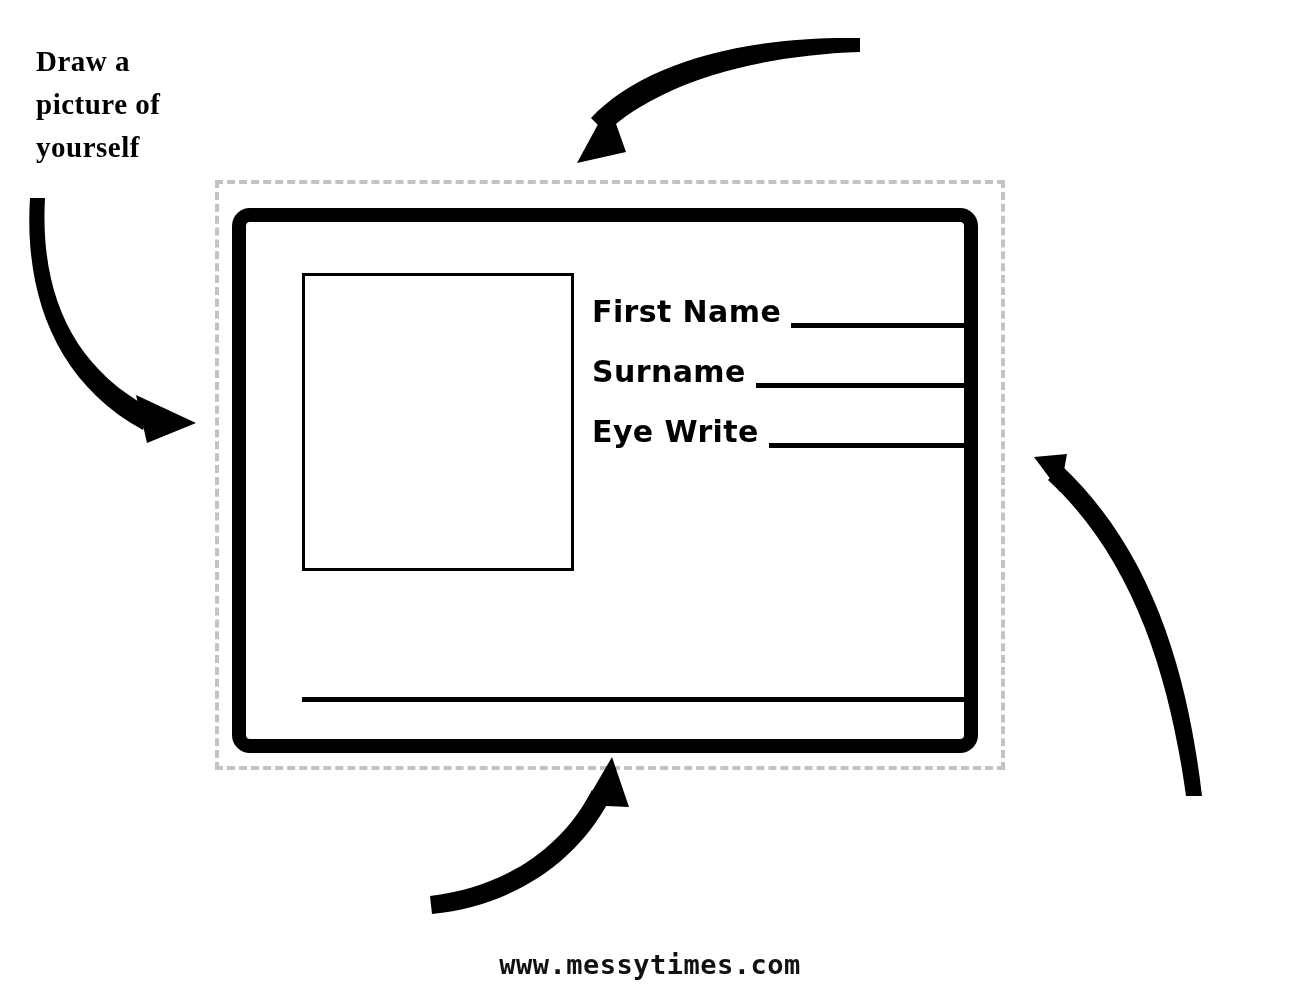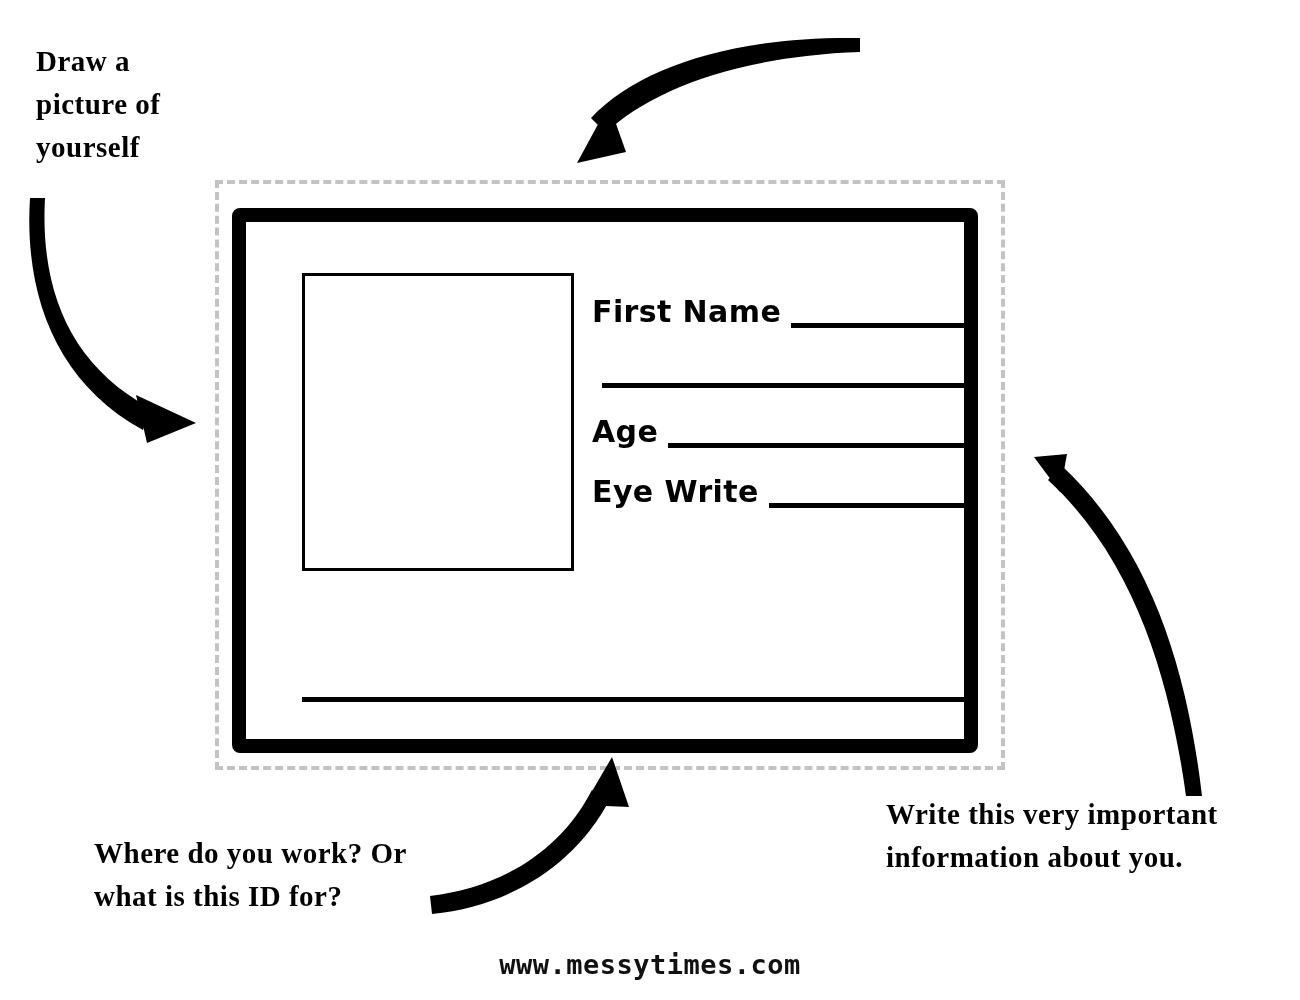--- a/index.html
+++ b/index.html
@@ -54,21 +54,21 @@
 
   
   #id-card {
     position: absolute;
     left: 232px;
     top: 208px;
     width: 746px;
     height: 545px;
     box-sizing: border-box;
     border: 14px solid #000000;
-    border-radius: 8px;
+    border-radius: 18px;
     background: #ffffff;
   }
 
   #photo-box {
     position: absolute;
     left: 56px;
     top: 51px;
     width: 272px;
     height: 298px;
     box-sizing: border-box;
@@ -154,49 +154,42 @@
     <div id="photo-box"></div>
 
     <div id="fields">
 
       <div class="field-row">
         <span class="field-label">First Name</span>
         <span class="field-rule"></span>
       </div>
 
       <div class="field-row">
+        <span class="field-label">Surname</span>
         <span class="field-rule"></span>
       </div>
 
-      <div class="field-row">
-        <span class="field-label">Age</span>
-        <span class="field-rule"></span>
-      </div>
 
 
       <div class="field-row">
         <span class="field-label">Eye Write</span>
         <span class="field-rule"></span>
       </div>
 
     </div>
 
     <div id="bottom-rule"></div>
   </div>
 
   <div class="anno" id="anno-draw">Draw a
 picture of
 yourself</div>
 
 
-  <div class="anno" id="anno-write">Write this very important
-information about you.</div>
-
-  <div class="anno" id="anno-work">Where do you work? Or
-what is this ID for?</div>
+
 
   <svg id="arrows" viewBox="0 0 1300 1000" width="1300" height="1000">
 
     <g>
       <path d="M45,198
                C 40,290 70,365 150,408
                L 143,430
                C 55,382 24,293 30,198 Z"></path>
       <path d="M136,395 L196,423 L147,443 Z"></path>
     </g>

